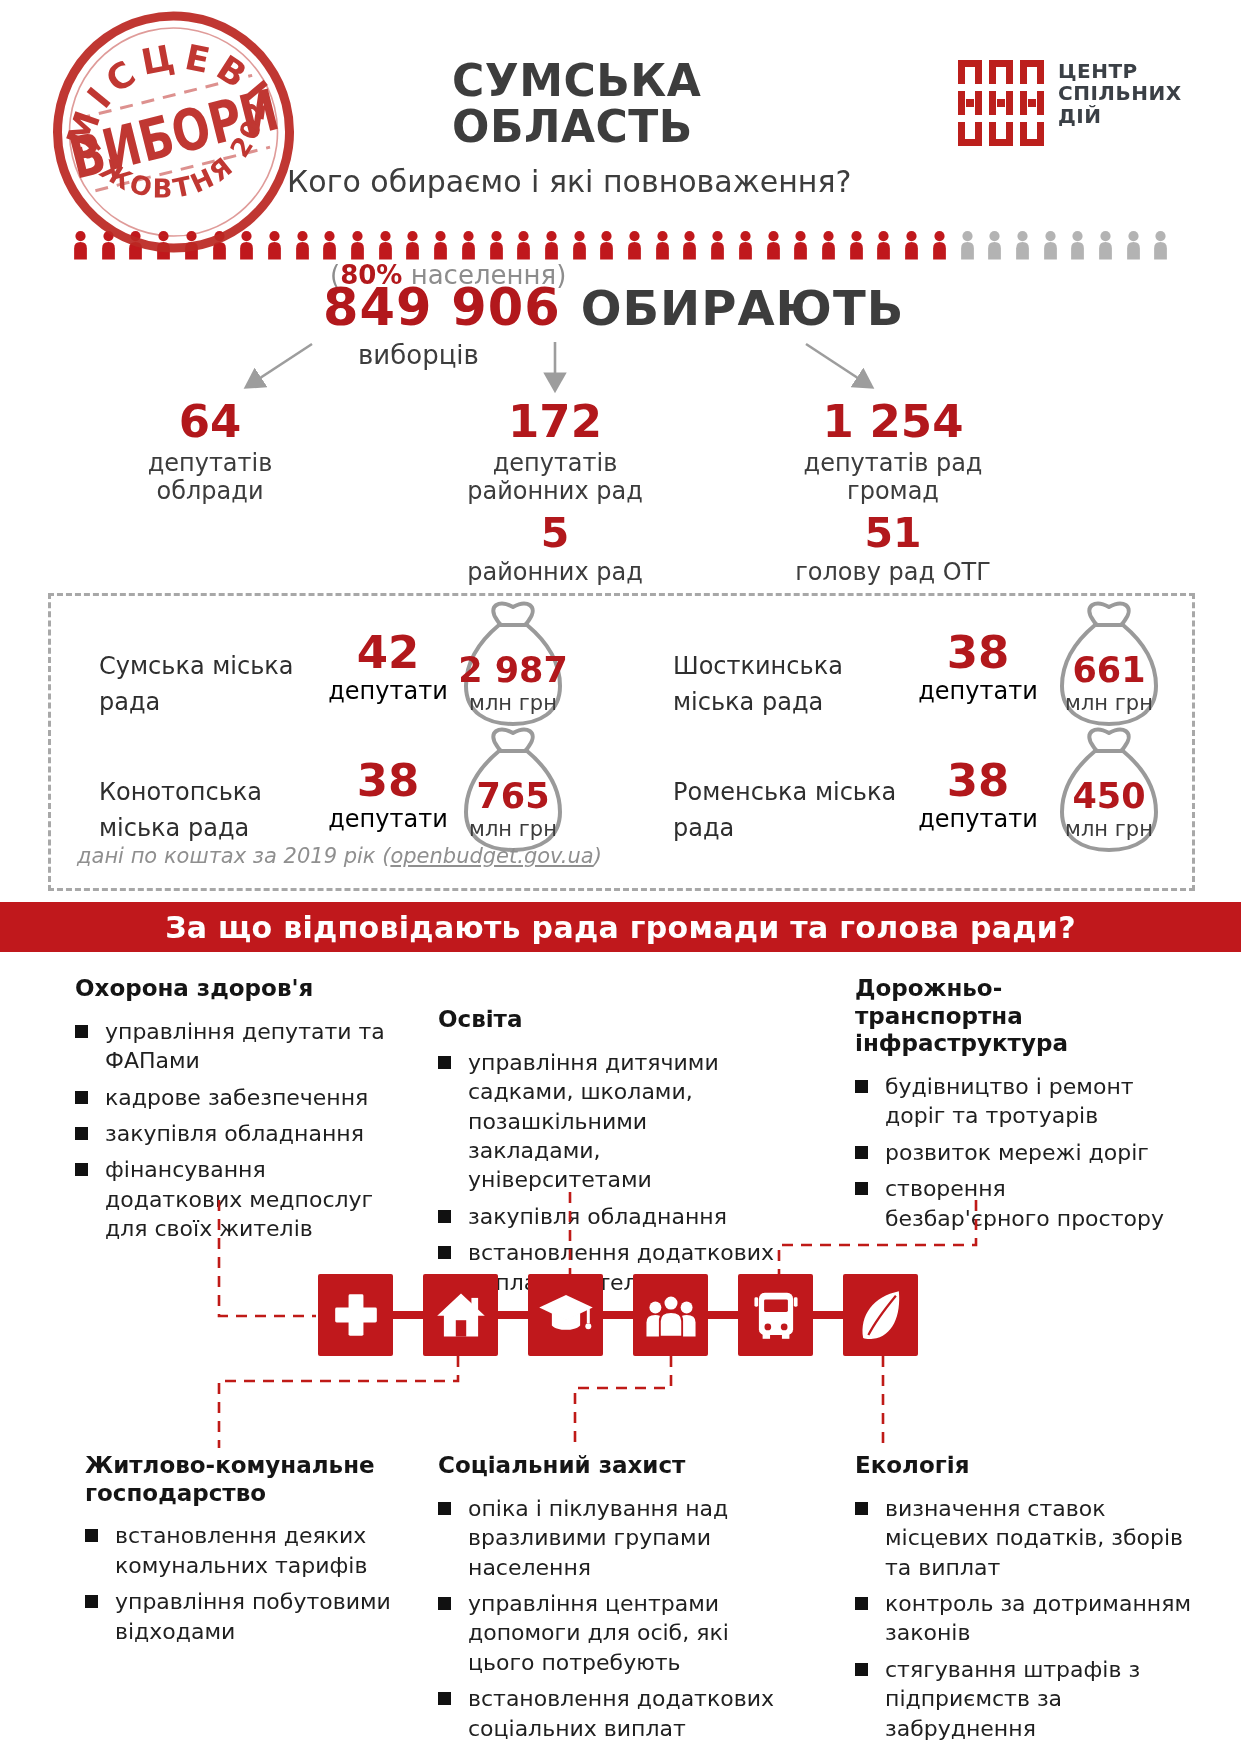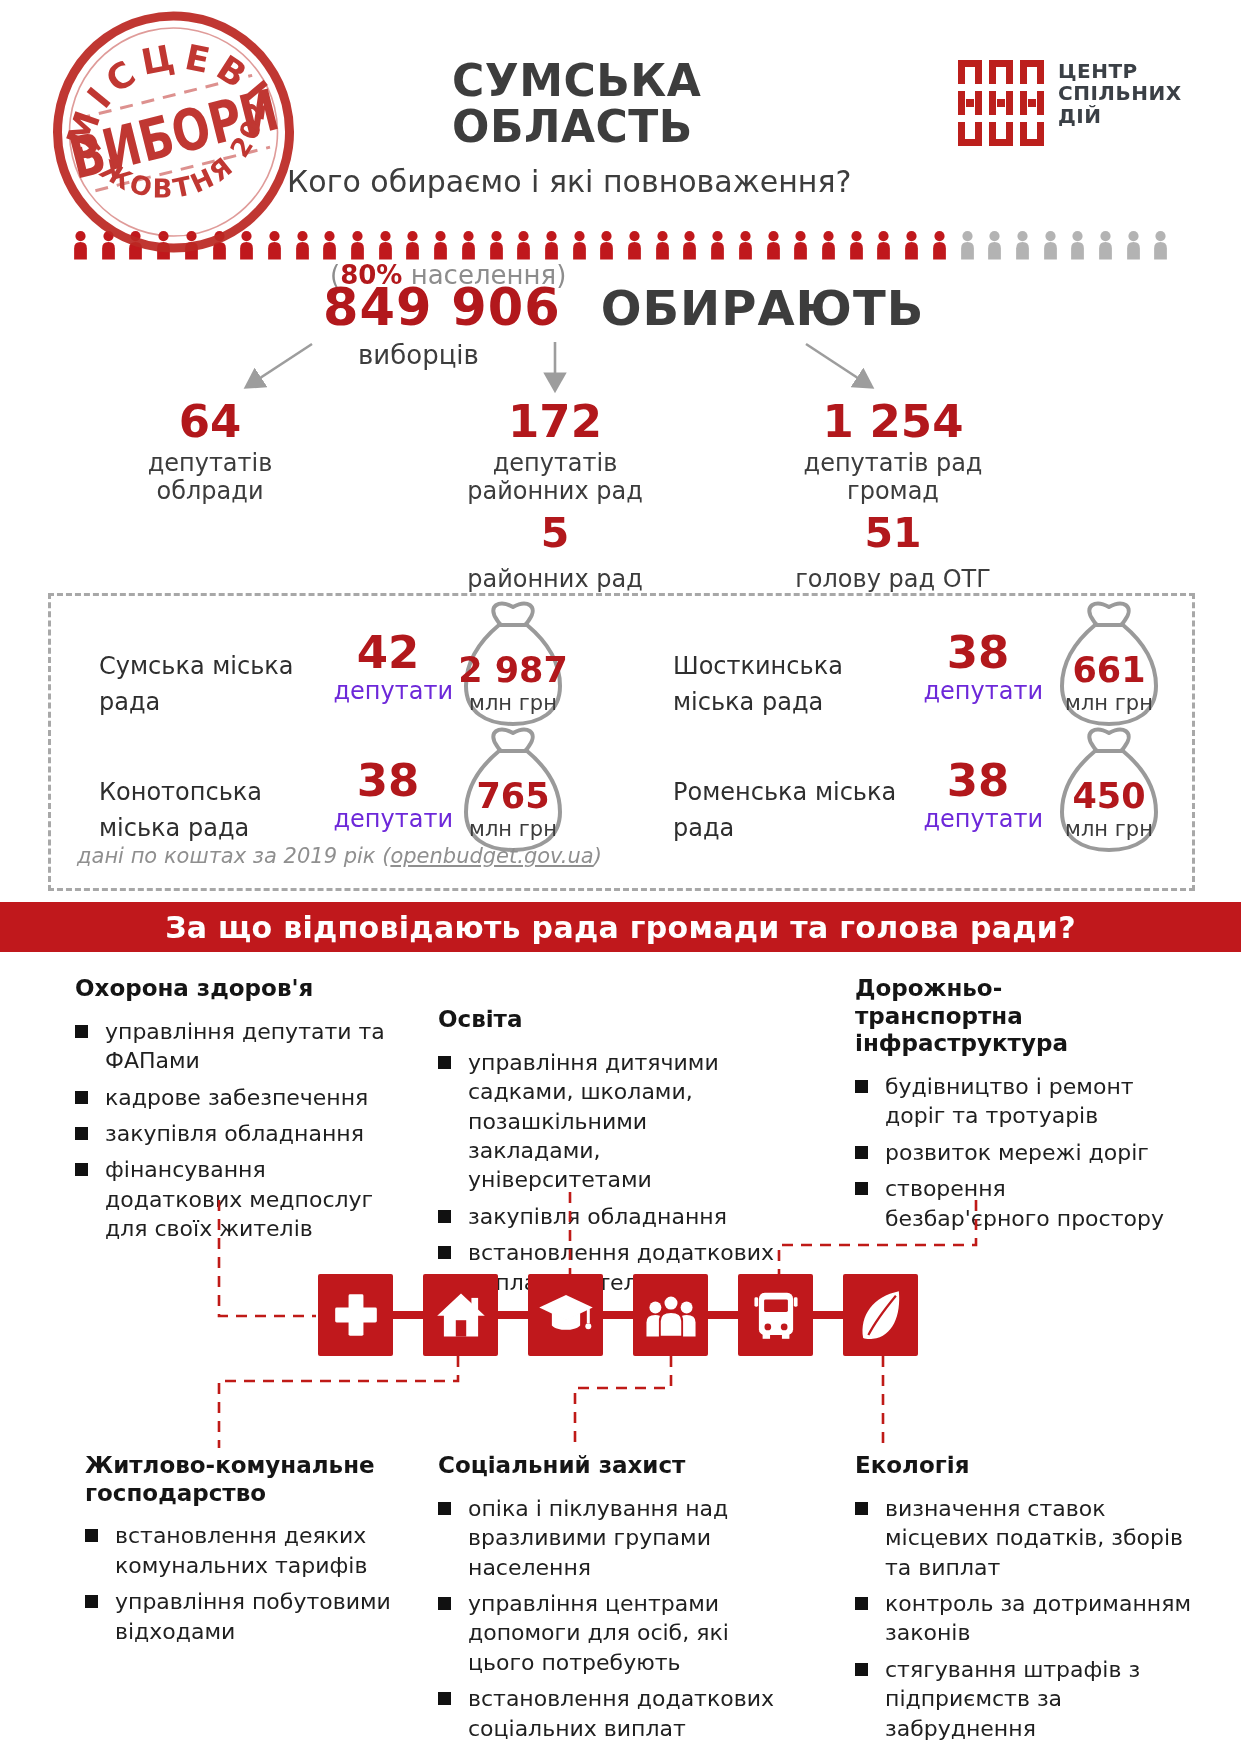--- a/index.html
+++ b/index.html
@@ -15,41 +15,41 @@
   .logo-text{font-size:20px;font-weight:bold;color:#3b4046;line-height:1.12;letter-spacing:.5px;}
 
   
   .pop-row{left:72px;top:228px;width:1098px;height:32px;display:flex;justify-content:space-between;align-items:flex-end;z-index:1;}
 
   
   .percent-line{left:330px;top:260px;font-size:26px;color:#8d8d8d;}
   .percent-line b{color:#b2181c;}
   .elect-row{left:323px;top:278px;display:flex;align-items:baseline;gap:20px;white-space:nowrap;}
   .big-num{font-size:51px;font-weight:bold;color:#b2181c;letter-spacing:1px;}
-  .big-verb{font-size:48px;font-weight:bold;color:#3d3d3d;letter-spacing:1px;margin-left:20px;}
+  .big-verb{font-size:48px;font-weight:bold;color:#3d3d3d;letter-spacing:1px;}
   .voters-cap{left:358px;top:340px;font-size:26px;color:#3d3d3d;}
 
   .arrows{left:0;top:338px;width:1241px;height:62px;}
 
   
   .branch{text-align:center;}
   .branch .num{font-size:45px;font-weight:bold;color:#b2181c;line-height:1.05;}
   .branch .lbl{font-size:24px;color:#3c3c3c;margin-top:4px;}
   .branch .num2{font-size:41px;font-weight:bold;color:#b2181c;margin-top:8px;line-height:1.0;}
-  .branch .lbl2{font-size:24px;color:#3c3c3c;margin-top:11px;}
+  .branch .lbl2{font-size:24px;color:#3c3c3c;margin-top:4px;}
   .b1{left:95px;top:398px;width:230px;}
   .b2{left:430px;top:398px;width:250px;}
   .b3{left:765px;top:398px;width:256px;}
 
   
   .cbox{left:48px;top:593px;width:1141px;height:292px;border:3px dashed #a8a8a8;}
   .cname{font-size:24px;color:#2e2e2e;line-height:1.5;}
   .cdep{text-align:center;}
   .cdep .n{font-size:45px;font-weight:bold;color:#b2181c;line-height:1.0;}
-  .cdep .l{font-size:24px;color:#6d28d9;margin-top:2px;text-align:right;}
+  .cdep .l{font-size:24px;color:#000000;margin-top:2px;}
   .bag{width:124px;height:130px;}
   .footnote{font-size:21px;font-style:italic;color:#8f8f8f;}
   .footnote a{color:#8f8f8f;}
 
   
   .banner{left:0;top:902px;width:1241px;height:50px;background:#c0181c;display:flex;align-items:center;justify-content:center;}
   .banner span{color:#ffffff;font-size:30px;font-weight:bold;letter-spacing:.3px;}
 
   
   .section{line-height:1.3;}

